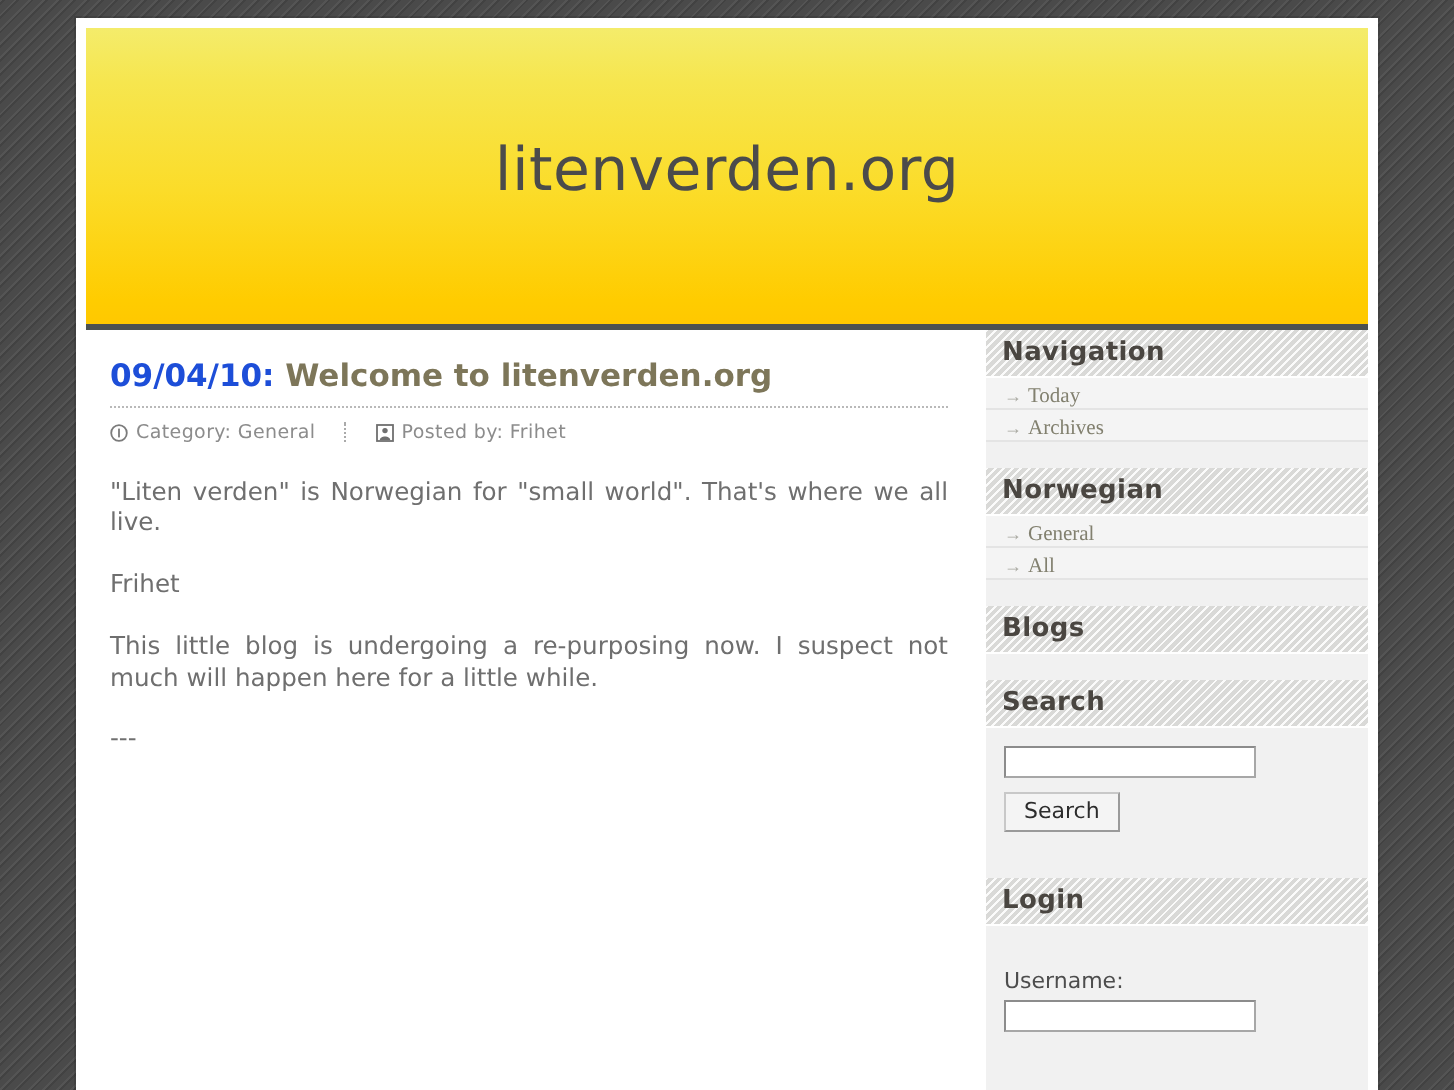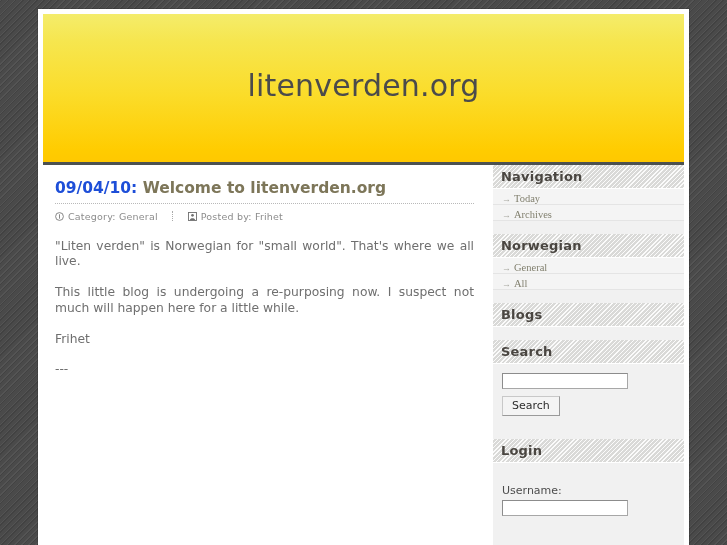--- a/index.html
+++ b/index.html
@@ -256,22 +256,22 @@
                 <circle cx="4.5" cy="3.3" r="1.35" fill="#6f6f6f"></circle>
                 <path d="M1.9 8 C1.9 5.6 7.1 5.6 7.1 8 Z" fill="#6f6f6f"></path>
               </svg>
             </span>
             <span>Posted by: Frihet</span>
           </span>
         </div>
 
         <div class="post-body">
           <p>"Liten verden" is Norwegian for "small world". That's where we all live.</p>
+          <p>Frihet</p>
           <p>This little blog is undergoing a re-purposing now. I suspect not much will happen here for a little while.</p>
-          <p>Frihet</p>
           <p>---</p>
         </div>
       </div>
 
       <div id="sidebar">
 
         <div class="sb-head">Navigation</div>
         <a class="sb-link" href="#">
           <span class="arrow">→</span><span>Today</span>
         </a>

